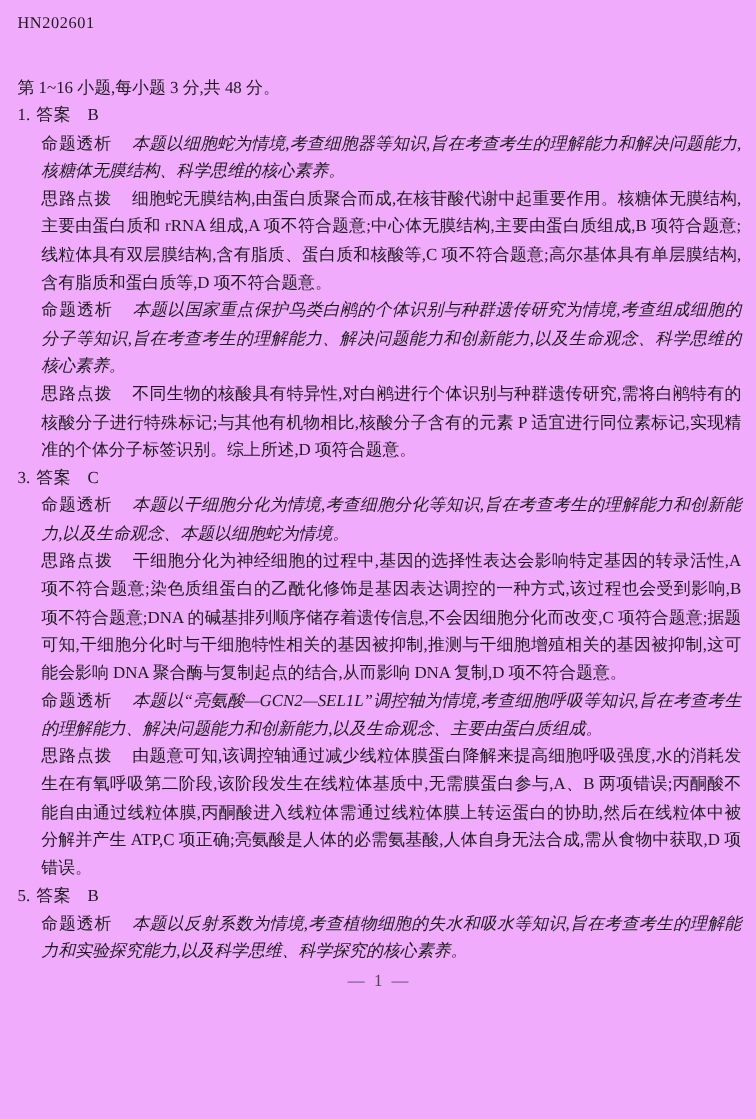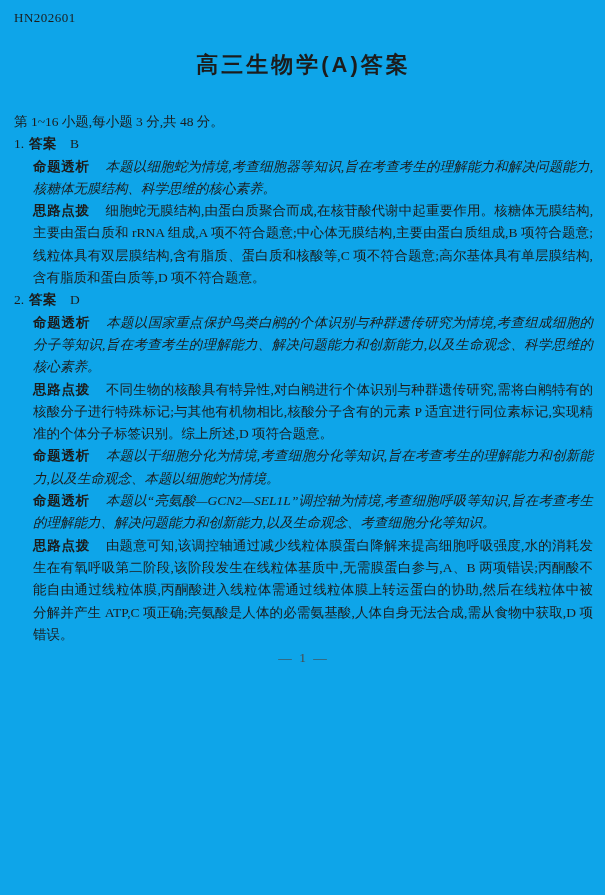--- a/index.html
+++ b/index.html
@@ -4,21 +4,21 @@
 <style>
   html, body {
     margin: 0;
     padding: 0;
     background: #ffffff;
   }
   .page {
     position: relative;
     width: 605px;
     height: 895px;
-    background: #0ea5e9;
+    background: #f0abfc;
     box-sizing: border-box;
     padding: 10px 12px 0 14px;
     font-family: "Liberation Serif", "DejaVu Serif", serif;
     font-size: 13.5px;
     color: #1c1c1c;
     overflow: hidden;
   }
   .doc-code {
     font-size: 13px;
     letter-spacing: 0.5px;
@@ -41,21 +41,21 @@
   .item-head {
     line-height: 22.3px;
     white-space: nowrap;
   }
   .item-num {
     display: inline-block;
     min-width: 15px;
   }
   .lead {
     font-family: "Liberation Sans", "DejaVu Sans", sans-serif;
-    font-weight: bold;
+    font-weight: normal;
     letter-spacing: 0.5px;
     margin-top: 41px;
   }
   .answer-lead { margin-right: 13px; }
   .answer-value { font-family: "Liberation Serif", "DejaVu Serif", serif; }
   .para {
     margin: 0 0 0 19px;
     line-height: 22.3px;
     text-align: justify;
     text-justify: inter-ideograph;
@@ -73,59 +73,69 @@
     letter-spacing: 2px;
   }
 </style>
 </head>
 <body>
 
 <div class="page">
 
   <div class="doc-code">HN202601</div>
 
-  <h1 class="doc-title">高三生物学(A)答案</h1>
 
   <div class="intro">第 1~16 小题,每小题 3 分,共 48 分。</div>
 
   <div class="item">
     <div class="item-head">
       <span class="item-num">1.</span><span class="lead answer-lead">答案</span><span class="answer-value">B</span>
     </div>
     <p class="para">
       <span class="lead">命题透析</span><span class="analysis-text">本题以细胞蛇为情境,考查细胞器等知识,旨在考查考生的理解能力和解决问题能力,核糖体无膜结构、科学思维的核心素养。</span>
     </p>
     <p class="para">
       <span class="lead">思路点拨</span><span class="hint-text">细胞蛇无膜结构,由蛋白质聚合而成,在核苷酸代谢中起重要作用。核糖体无膜结构,主要由蛋白质和 rRNA 组成,A 项不符合题意;中心体无膜结构,主要由蛋白质组成,B 项符合题意;线粒体具有双层膜结构,含有脂质、蛋白质和核酸等,C 项不符合题意;高尔基体具有单层膜结构,含有脂质和蛋白质等,D 项不符合题意。</span>
     </p>
   </div>
 
   <div class="item">
-    <div class="item-head">
-      <span class="item-num">2.</span><span class="lead answer-lead">答案</span><span class="answer-value">D</span>
-    </div>
     <p class="para">
       <span class="lead">命题透析</span><span class="analysis-text">本题以国家重点保护鸟类白鹇的个体识别与种群遗传研究为情境,考查组成细胞的分子等知识,旨在考查考生的理解能力、解决问题能力和创新能力,以及生命观念、科学思维的核心素养。</span>
     </p>
     <p class="para">
       <span class="lead">思路点拨</span><span class="hint-text">不同生物的核酸具有特异性,对白鹇进行个体识别与种群遗传研究,需将白鹇特有的核酸分子进行特殊标记;与其他有机物相比,核酸分子含有的元素 P 适宜进行同位素标记,实现精准的个体分子标签识别。综上所述,D 项符合题意。</span>
     </p>
   </div>
 
   <div class="item">
+    <div class="item-head">
+      <span class="item-num">3.</span><span class="lead answer-lead">答案</span><span class="answer-value">C</span>
+    </div>
     <p class="para">
       <span class="lead">命题透析</span><span class="analysis-text">本题以干细胞分化为情境,考查细胞分化等知识,旨在考查考生的理解能力和创新能力,以及生命观念、本题以细胞蛇为情境。</span>
+    </p>
+    <p class="para">
+      <span class="lead">思路点拨</span><span class="hint-text">干细胞分化为神经细胞的过程中,基因的选择性表达会影响特定基因的转录活性,A 项不符合题意;染色质组蛋白的乙酰化修饰是基因表达调控的一种方式,该过程也会受到影响,B 项不符合题意;DNA 的碱基排列顺序储存着遗传信息,不会因细胞分化而改变,C 项符合题意;据题可知,干细胞分化时与干细胞特性相关的基因被抑制,推测与干细胞增殖相关的基因被抑制,这可能会影响 DNA 聚合酶与复制起点的结合,从而影响 DNA 复制,D 项不符合题意。</span>
     </p>
   </div>
 
   <div class="item">
     <p class="para">
-      <span class="lead">命题透析</span><span class="analysis-text">本题以“亮氨酸—GCN2—SEL1L”调控轴为情境,考查细胞呼吸等知识,旨在考查考生的理解能力、解决问题能力和创新能力,以及生命观念、考查细胞分化等知识。</span>
+      <span class="lead">命题透析</span><span class="analysis-text">本题以“亮氨酸—GCN2—SEL1L”调控轴为情境,考查细胞呼吸等知识,旨在考查考生的理解能力、解决问题能力和创新能力,以及生命观念、主要由蛋白质组成。</span>
     </p>
     <p class="para">
       <span class="lead">思路点拨</span><span class="hint-text">由题意可知,该调控轴通过减少线粒体膜蛋白降解来提高细胞呼吸强度,水的消耗发生在有氧呼吸第二阶段,该阶段发生在线粒体基质中,无需膜蛋白参与,A、B 两项错误;丙酮酸不能自由通过线粒体膜,丙酮酸进入线粒体需通过线粒体膜上转运蛋白的协助,然后在线粒体中被分解并产生 ATP,C 项正确;亮氨酸是人体的必需氨基酸,人体自身无法合成,需从食物中获取,D 项错误。</span>
     </p>
   </div>
 
+  <div class="item">
+    <div class="item-head">
+      <span class="item-num">5.</span><span class="lead answer-lead">答案</span><span class="answer-value">B</span>
+    </div>
+    <p class="para">
+      <span class="lead">命题透析</span><span class="analysis-text">本题以反射系数为情境,考查植物细胞的失水和吸水等知识,旨在考查考生的理解能力和实验探究能力,以及科学思维、科学探究的核心素养。</span>
+    </p>
+  </div>
 
   <div class="page-footer">— 1 —</div>
 
 </div>
 
 </body></html>

